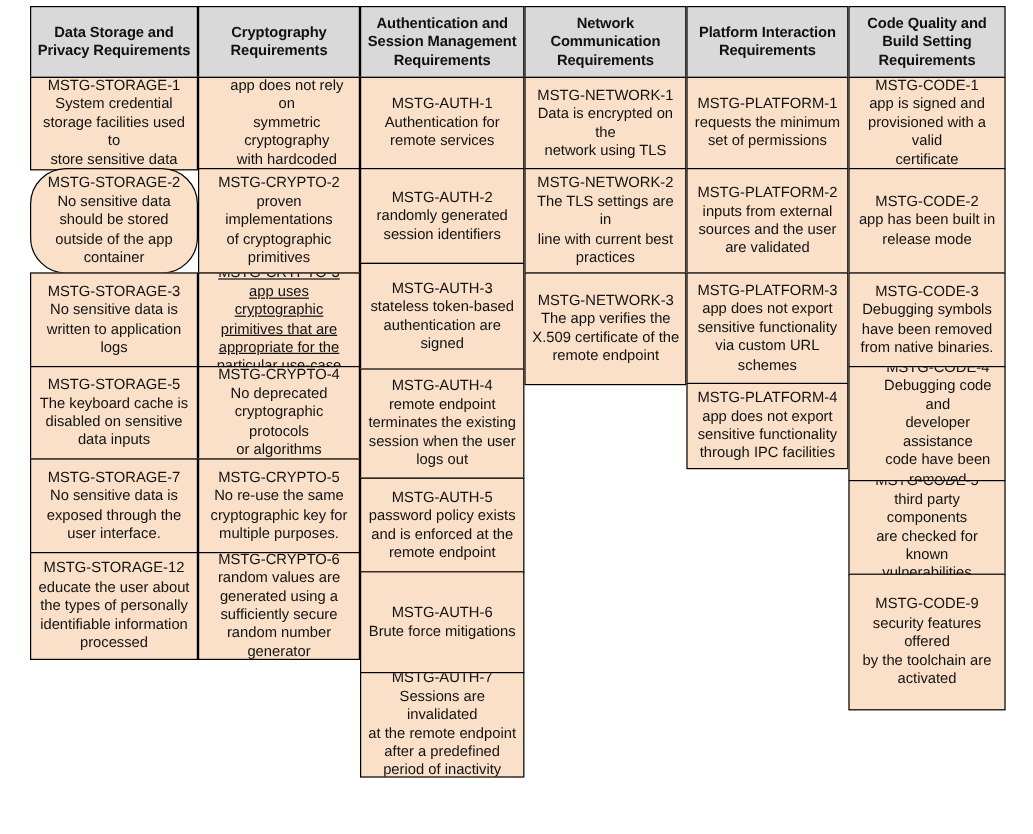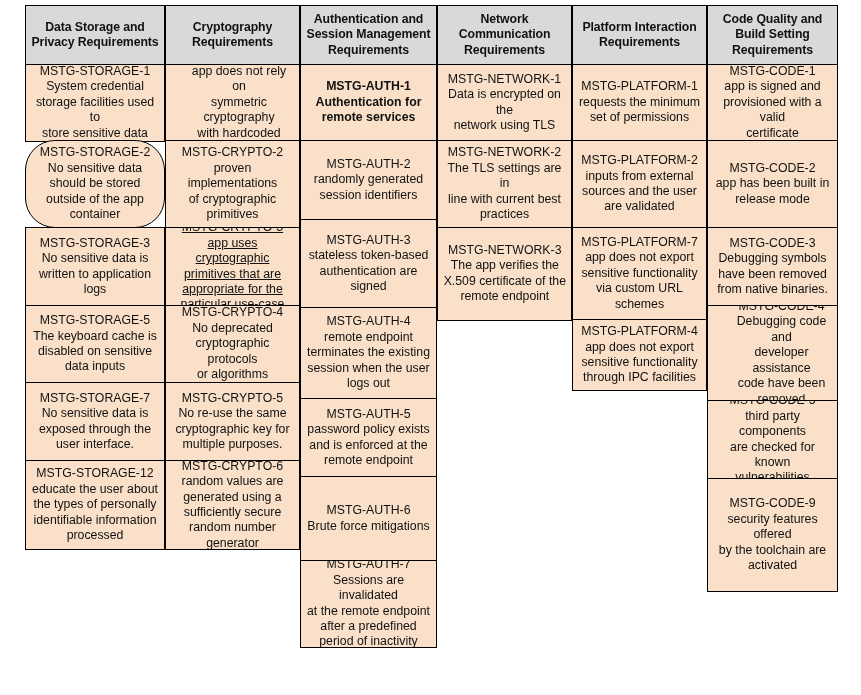--- a/index.html
+++ b/index.html
@@ -141,21 +141,21 @@
 random number
 generator</span>
       </div>
     </div>
     <div class="col" style="left: 300px; width: 137px;">
       <div class="cell header" style="height: 60px;">
         <span class="txt">Authentication and
 Session Management
 Requirements</span>
       </div>
-      <div class="cell" style="height: 78px; font-weight: bold;">
+      <div class="cell" style="height: 78px;">
         <span class="txt">MSTG-AUTH-1
 Authentication for
 remote services</span>
       </div>
       <div class="cell" style="height: 80px;">
         <span class="txt">MSTG-AUTH-2
 randomly generated
 session identifiers</span>
       </div>
       <div class="cell" style="height: 90px;">
@@ -223,21 +223,21 @@
 requests the minimum
 set of permissions</span>
       </div>
       <div class="cell" style="height: 88px;">
         <span class="txt">MSTG-PLATFORM-2
 inputs from external
 sources and the user
 are validated</span>
       </div>
       <div class="cell" style="height: 94px;">
-        <span class="txt">MSTG-PLATFORM-7
+        <span class="txt">MSTG-PLATFORM-3
 app does not export
 sensitive functionality
 via custom URL
 schemes</span>
       </div>
       <div class="cell" style="height: 72px; align-items: center;">
         <span class="txt">MSTG-PLATFORM-4
 app does not export
 sensitive functionality
 through IPC facilities</span>

